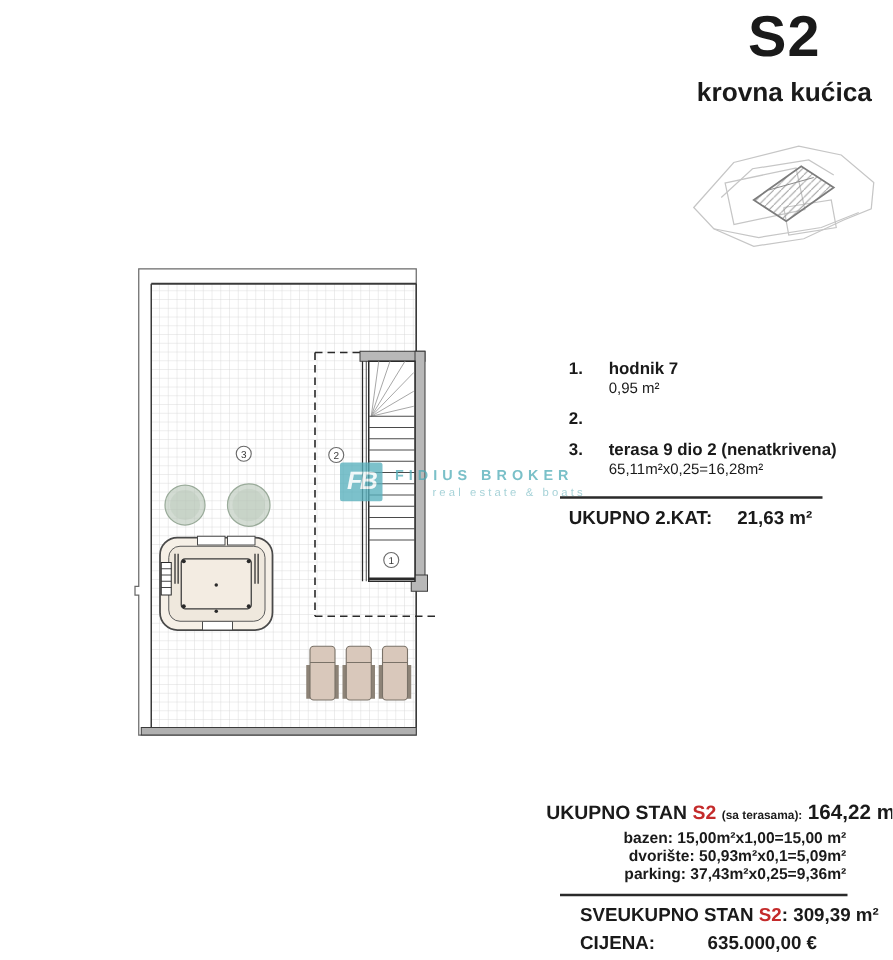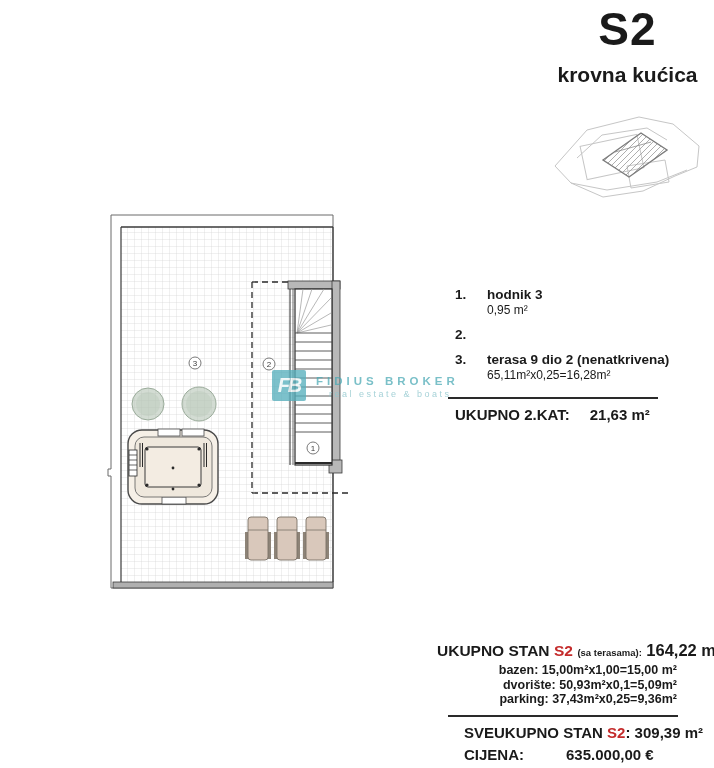--- a/index.html
+++ b/index.html
@@ -17,21 +17,21 @@
   
   .plan{position:absolute;left:100px;top:205px;}
 
   
   .wm{position:absolute;left:272px;top:370px;display:flex;align-items:center;opacity:.92;}
   .wm-logo{width:34px;height:31px;background:#58b0bc;color:#eef7f8;font-weight:bold;
            font-size:20px;display:flex;align-items:center;justify-content:center;
            border-radius:2px;font-style:italic;letter-spacing:-2px;opacity:.85;}
   .wm-text{margin-left:10px;padding-top:2px;}
   .wm-name{color:#4aa9b5;font-weight:bold;font-size:11.5px;letter-spacing:4px;white-space:nowrap;opacity:.8;}
-  .wm-tag{color:#8ec6cd;font-size:9px;letter-spacing:2.5px;margin-top:2px;margin-left:13px;white-space:nowrap;opacity:.85;}
+  .wm-tag{color:#8ec6cd;font-size:9px;letter-spacing:2.5px;margin-top:2px;margin-left:30px;white-space:nowrap;opacity:.85;}
 
   
   .legend{position:absolute;left:455px;top:287px;width:258px;}
   .legend-item{display:flex;margin-bottom:10px;}
   .legend-item .num{width:32px;font-weight:bold;font-size:13.5px;}
   .legend-item .name{font-weight:bold;font-size:13.5px;}
   .legend-item .detail{font-size:12px;margin-top:1px;}
 
   .rule1{position:absolute;left:448px;top:397px;width:210px;height:0;border-top:2px solid #2a2a2a;}
   .kat-row{position:absolute;left:455px;top:406px;font-weight:bold;font-size:15px;}
@@ -217,21 +217,21 @@
     <div class="wm-text">
       <div class="wm-name">FIDIUS BROKER</div>
       <div class="wm-tag">real estate &amp; boats</div>
     </div>
   </div>
 
   <div class="legend">
     <div class="legend-item">
       <span class="num">1.</span>
       <div>
-        <div class="name">hodnik 3</div>
+        <div class="name">hodnik 7</div>
         <div class="detail">0,95 m²</div>
       </div>
     </div>
     <div class="legend-item">
       <span class="num">2.</span>
     </div>
     <div class="legend-item">
       <span class="num">3.</span>
       <div>
         <div class="name">terasa 9 dio 2 (nenatkrivena)</div>

